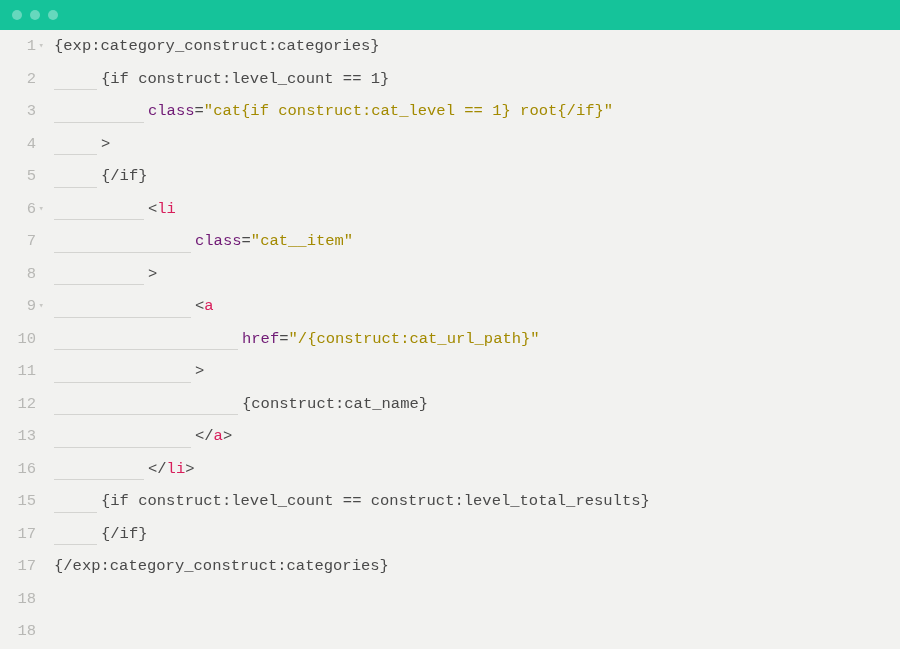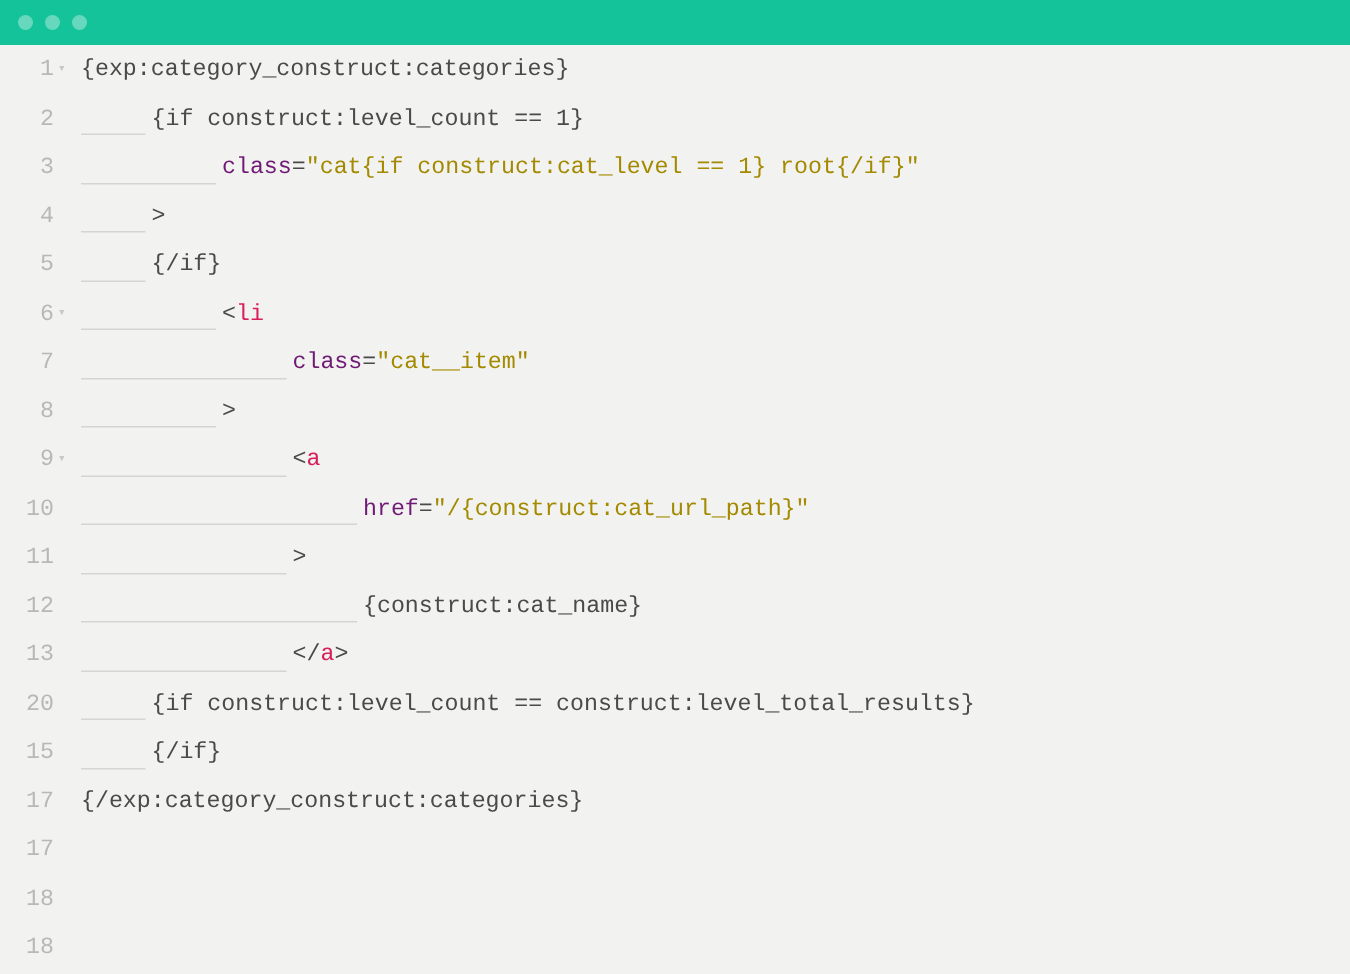--- a/index.html
+++ b/index.html
@@ -94,38 +94,39 @@
       <div class="gutter-line">4</div>
       <div class="gutter-line">5</div>
       <div class="gutter-line">6<span class="fold">▾</span></div>
       <div class="gutter-line">7</div>
       <div class="gutter-line">8</div>
       <div class="gutter-line">9<span class="fold">▾</span></div>
       <div class="gutter-line">10</div>
       <div class="gutter-line">11</div>
       <div class="gutter-line">12</div>
       <div class="gutter-line">13</div>
-      <div class="gutter-line">20</div>
+      <div class="gutter-line">16</div>
       <div class="gutter-line">15</div>
       <div class="gutter-line">17</div>
       <div class="gutter-line">17</div>
       <div class="gutter-line">18</div>
       <div class="gutter-line">18</div>
     </div>
   <div class="code" id="code">
       <div class="code-line"><span class="content" style="padding-left: 0px;"><span class="c-text">{exp:category_construct:categories}</span></span></div>
       <div class="code-line"><span class="indent-guide" style="width: 43px;"></span><span class="content" style="padding-left: 47px;"><span class="c-text">{if construct:level_count == 1}</span></span></div>
       <div class="code-line"><span class="indent-guide" style="width: 90px;"></span><span class="content" style="padding-left: 94px;"><span class="c-attr">class</span><span class="c-text">=</span><span class="c-str">"cat{if construct:cat_level == 1} root{/if}"</span></span></div>
       <div class="code-line"><span class="indent-guide" style="width: 43px;"></span><span class="content" style="padding-left: 47px;"><span class="c-text">&gt;</span></span></div>
       <div class="code-line"><span class="indent-guide" style="width: 43px;"></span><span class="content" style="padding-left: 47px;"><span class="c-text">{/if}</span></span></div>
       <div class="code-line"><span class="indent-guide" style="width: 90px;"></span><span class="content" style="padding-left: 94px;"><span class="c-text">&lt;</span><span class="c-tag">li</span></span></div>
       <div class="code-line"><span class="indent-guide" style="width: 137px;"></span><span class="content" style="padding-left: 141px;"><span class="c-attr">class</span><span class="c-text">=</span><span class="c-str">"cat__item"</span></span></div>
       <div class="code-line"><span class="indent-guide" style="width: 90px;"></span><span class="content" style="padding-left: 94px;"><span class="c-text">&gt;</span></span></div>
       <div class="code-line"><span class="indent-guide" style="width: 137px;"></span><span class="content" style="padding-left: 141px;"><span class="c-text">&lt;</span><span class="c-tag">a</span></span></div>
       <div class="code-line"><span class="indent-guide" style="width: 184px;"></span><span class="content" style="padding-left: 188px;"><span class="c-attr">href</span><span class="c-text">=</span><span class="c-str">"/{construct:cat_url_path}"</span></span></div>
       <div class="code-line"><span class="indent-guide" style="width: 137px;"></span><span class="content" style="padding-left: 141px;"><span class="c-text">&gt;</span></span></div>
       <div class="code-line"><span class="indent-guide" style="width: 184px;"></span><span class="content" style="padding-left: 188px;"><span class="c-text">{construct:cat_name}</span></span></div>
       <div class="code-line"><span class="indent-guide" style="width: 137px;"></span><span class="content" style="padding-left: 141px;"><span class="c-text">&lt;/</span><span class="c-tag">a</span><span class="c-text">&gt;</span></span></div>
+      <div class="code-line"><span class="indent-guide" style="width: 90px;"></span><span class="content" style="padding-left: 94px;"><span class="c-text">&lt;/</span><span class="c-tag">li</span><span class="c-text">&gt;</span></span></div>
       <div class="code-line"><span class="indent-guide" style="width: 43px;"></span><span class="content" style="padding-left: 47px;"><span class="c-text">{if construct:level_count == construct:level_total_results}</span></span></div>
       <div class="code-line"><span class="indent-guide" style="width: 43px;"></span><span class="content" style="padding-left: 47px;"><span class="c-text">{/if}</span></span></div>
       <div class="code-line"><span class="content" style="padding-left: 0px;"><span class="c-text">{/exp:category_construct:categories}</span></span></div>
     </div>
 </div>
 
 </body></html>

